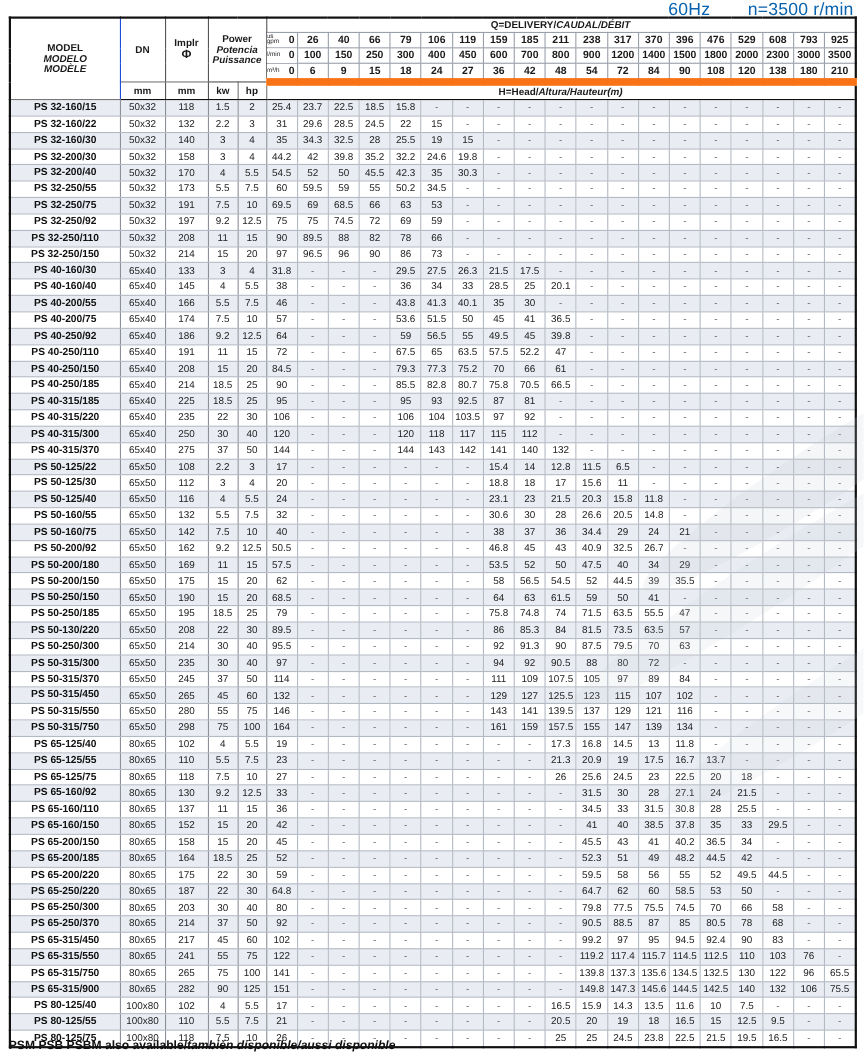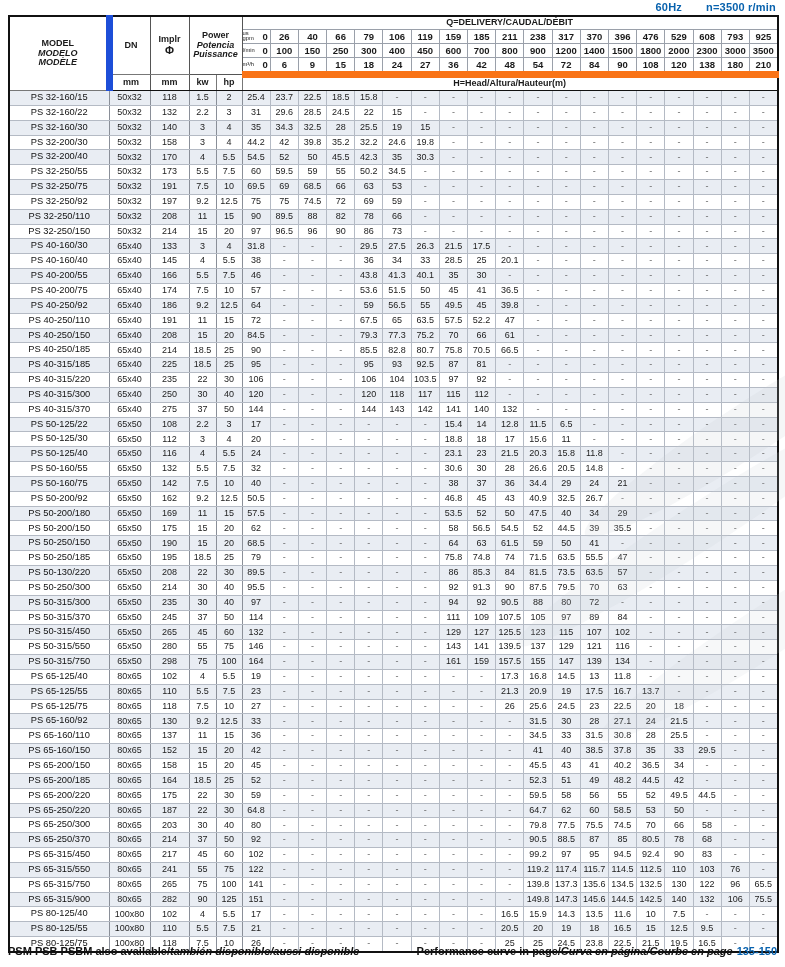--- a/index.html
+++ b/index.html
@@ -3,66 +3,66 @@
 <meta charset="utf-8">
 <style>
   html,body{margin:0;padding:0;}
   body{
     width:785px;height:967px;overflow:hidden;background:#ffffff;
     font-family:"Liberation Sans","DejaVu Sans",sans-serif;color:#1a1a1a;
     -webkit-font-smoothing:antialiased;
   }
   .page{position:relative;width:785px;height:967px;}
   .freq-line{
-    position:absolute;top:1px;right:9px;color:#0862ae;font-weight:bold;
-    font-size:11px;letter-spacing:.2px;display:flex;gap:24px;
+    position:absolute;top:1px;right:9px;color:#0862ae;font-weight:normal;
+    font-size:16px;letter-spacing:.2px;display:flex;gap:34px;
   }
   .table-wrap{position:absolute;left:8px;top:15px;width:769px;}
   table.pump{
     border-collapse:collapse;table-layout:fixed;width:769px;
     border:2px solid #111;
   }
   table.pump th,table.pump td{
     padding:0;margin:0;text-align:center;vertical-align:middle;
     font-size:9px;line-height:1.05;overflow:hidden;white-space:nowrap;
   }
   
   thead th{border:1px solid #777;background:#fff;font-weight:bold;}
   thead .model-h{
-    font-size:10.5px;line-height:1.25;border-right:7px solid #1d4ed8;
+    font-size:10.5px;line-height:1.25;border-right:1px solid #1d4ed8;
   }
   thead .model-h .it{font-style:italic;margin-top:12px;}
   thead .dn-h,thead .implr-h{font-size:10.5px;border-right:1px solid #555;}
   thead .implr-h .phi{font-weight:bold;font-size:11px;display:block;margin-top:1px;}
   thead .power-h{font-size:10px;line-height:1.2;border-right:1px solid #555;border-bottom:1px solid #555;}
   thead .power-h .it{font-style:italic;}
   thead .mm-cell{font-size:9.5px;border-top:none;border-right:1px solid #555;font-weight:bold;}
   thead .kwhp{font-size:10px;border-top:1px solid #6d28d9;}
   thead .q-head{font-size:9.5px;height:12px;border-bottom:1px solid #9aa0aa;}
-  thead .q-head .it,thead .h-head .it{}
+  thead .q-head .it,thead .h-head .it{font-style:italic;}
   thead .h-head{font-size:9.5px;height:12px;border-top:7px solid #f97316;}
   thead tr.flow-row th{
     border:1px solid #9aa0aa;font-size:9.5px;height:13px;font-weight:bold;
   }
   thead th.unitcell{
     text-align:right;padding-right:2px;position:relative;
   }
   thead th.unitcell .ulabel{
     position:absolute;left:0px;top:50%;transform:translateY(-50%);
     font-size:5.8px;line-height:1;font-weight:normal;color:#222;text-align:left;
   }
   thead th.unitcell .uzero{font-weight:bold;font-size:9.5px;}
   
   tbody td{
     height:13.85px;border:1px solid #b4bac4;font-size:9px;color:#222;
   }
   tbody tr:nth-child(odd) td{background:#e9edf3;}
   tbody tr:nth-child(even) td{background:#ffffff;}
   tbody td.model{
-    font-weight:normal;font-size:9.3px;color:#111;
+    font-weight:bold;font-size:9.3px;color:#111;
     border-left:none;border-right:1px solid #8a8f98;
   }
   tbody td.dn,tbody td.imp,tbody td.kw,tbody td.hp{border-right:1px solid #8a8f98;}
   tbody td.dash{color:#666;}
   tbody tr.group-start td{border-top:1.6px solid #333;}
   thead tr:last-child th{border-bottom:1.8px solid #111;}
   
   .wm{position:absolute;background:#c9cbd2;pointer-events:none;border-radius:60%;}
   
   .footer{
@@ -1720,18 +1720,15 @@
     </table>
     <div class="wm" style="left:545px;top:385px;width:400px;height:52px;opacity:.18;transform:rotate(-33deg);"></div>
     <div class="wm" style="left:475px;top:490px;width:430px;height:46px;opacity:.16;transform:rotate(-33deg);"></div>
     <div class="wm" style="left:560px;top:590px;width:400px;height:50px;opacity:.14;transform:rotate(-33deg);"></div>
   </div>
 
   <div class="footer">
     <div>
       <span>PSM PSB PSBM also available/</span><span class="it">también disponible/aussi disponible</span>
     </div>
-    <div>
-      <span>Performance curve in page/</span><span class="it">Curva en página/Courbe en page</span><span class="pages">135-150</span>
-    </div>
   </div>
 
 </div>
 
 </body></html>

